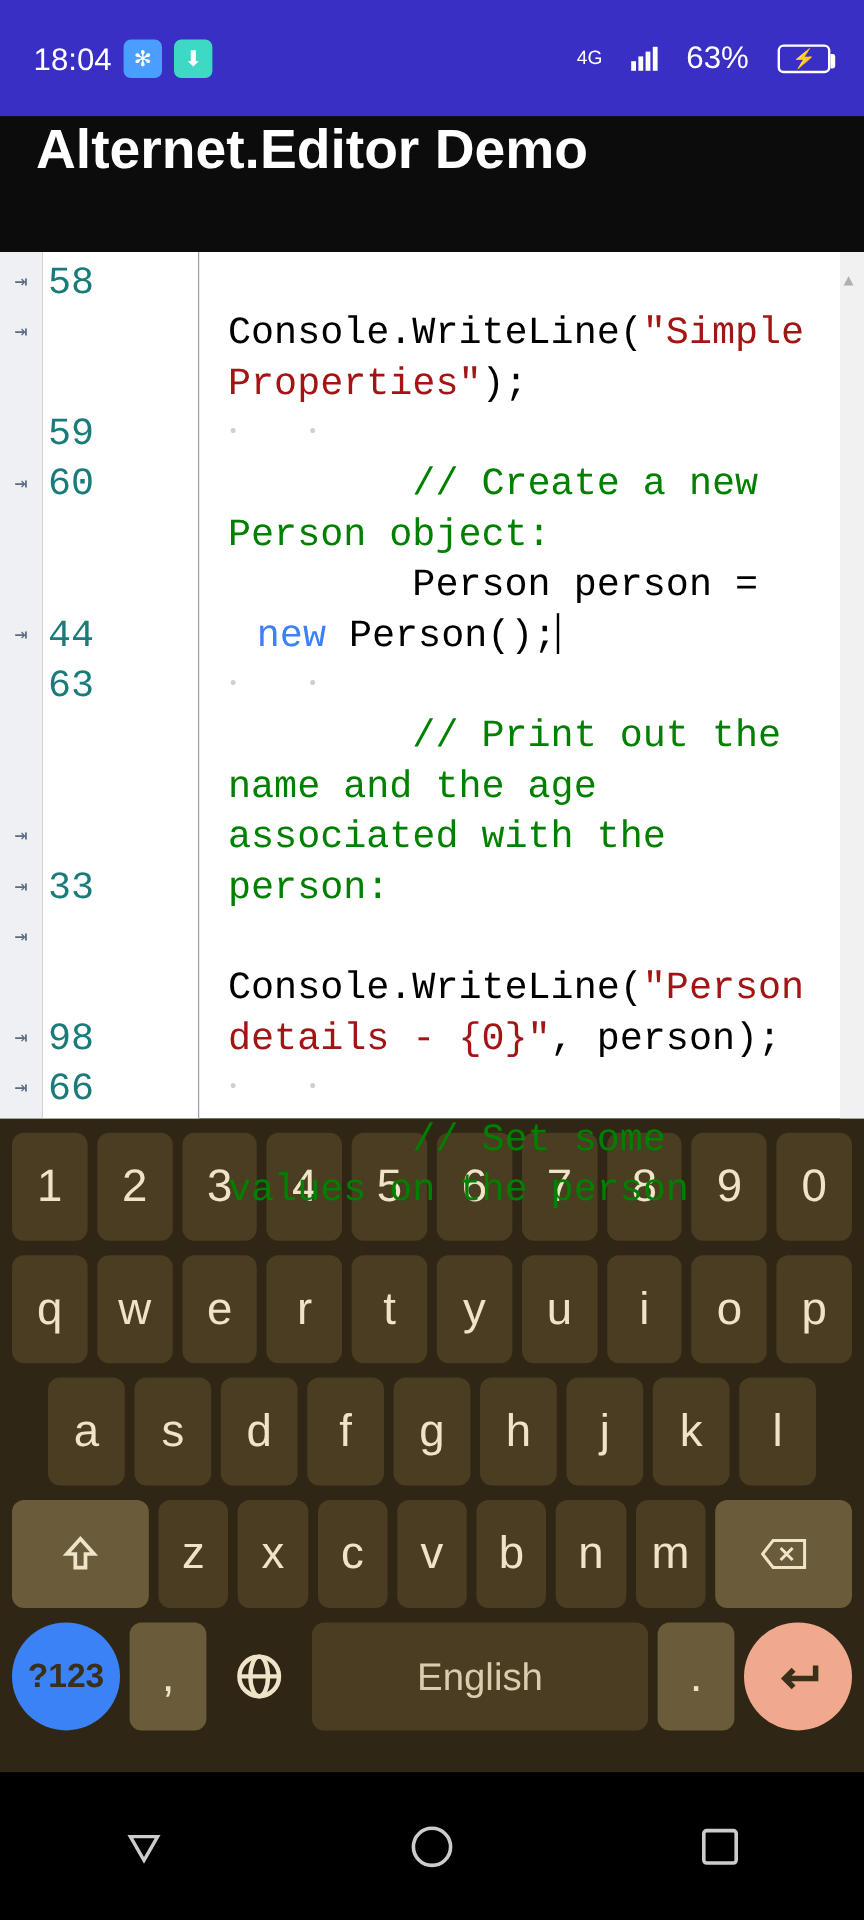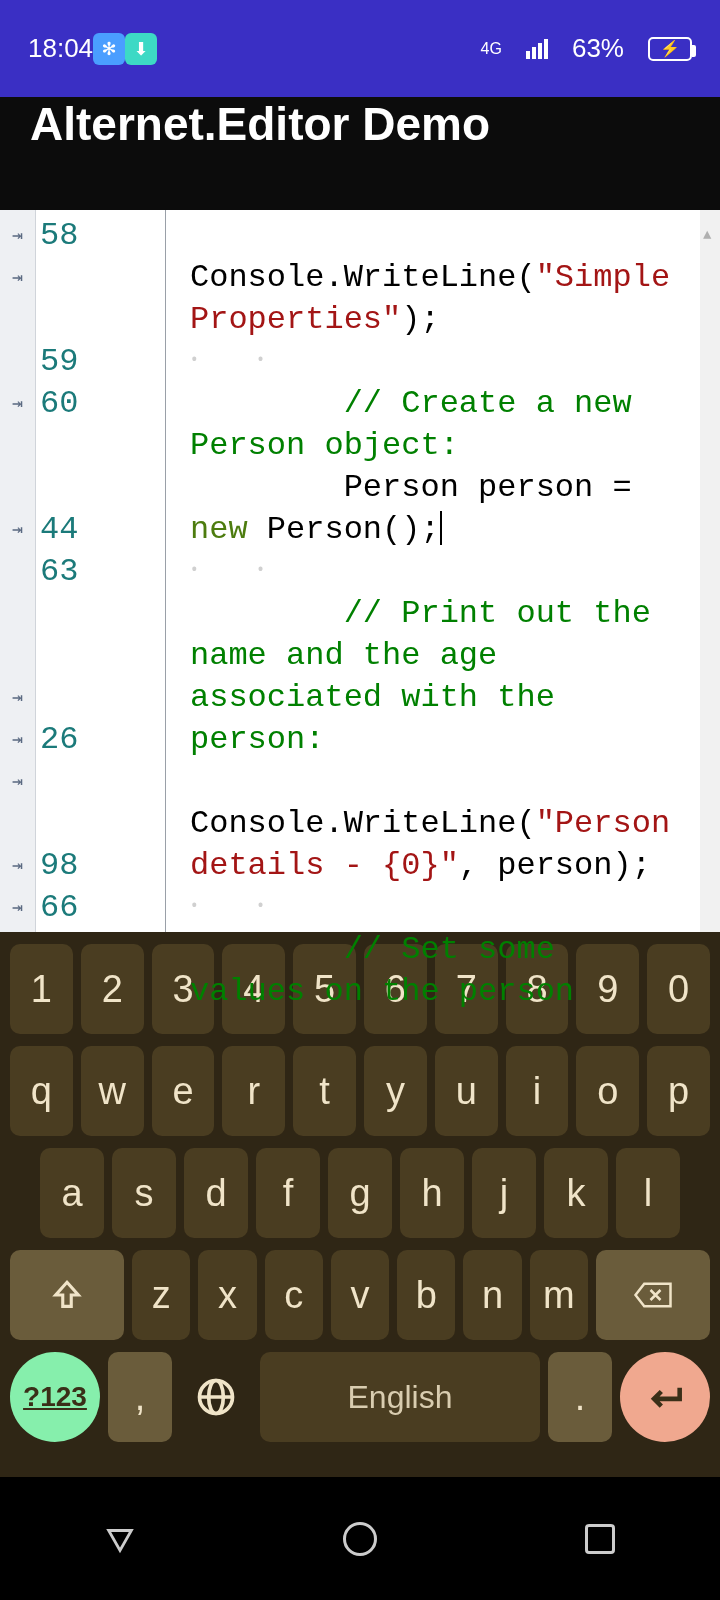--- a/index.html
+++ b/index.html
@@ -9,21 +9,21 @@
     height: 97px;
     background: #3a2fc4;
     color: #fff;
     display: flex;
     align-items: center;
     justify-content: space-between;
     padding: 0 28px;
     font-size: 26px;
     font-weight: 500;
   }
-  .status-left { display: flex; align-items: center; }
+  .status-left { display: flex; align-items: flex-end; gap: 10px; }
   .status-right { display: flex; align-items: center; gap: 24px; }
   .status-icon-box {
     width: 32px; height: 32px; border-radius: 6px;
     display: inline-flex; align-items: center; justify-content: center;
     font-size: 18px;
   }
   .sic1 { background: #4a9eff; color: #fff; }
   .sic2 { background: #3dd9c5; color: #fff; }
   .sig-txt { font-size: 16px; }
   .sig-bars { display:inline-flex; align-items:flex-end; gap:2px; }
@@ -90,21 +90,21 @@
     white-space: pre-wrap;
     word-break: break-word;
   }
   .scrollbar {
     width: 20px; background:#f1f1f1;
     position: relative;
   }
   .scrollbar .up { position:absolute; top:4px; left:3px; font-size:14px; color:#b0b0b0; }
   .tk-str { color: #a31515; }
   .tk-com { color: #008000; }
-  .tk-kw  { color: #4d7c0f; }
+  .tk-kw  { color: #3b82f6; margin-left: 24px; }
   .indent-guide { color: #d0d0d0; }
   .caret {
     display:inline-block; width:2px; height:34px; background:#000; vertical-align:middle;
     margin-bottom:4px;
   }
   
   .keyboard {
     height: 545px;
     background: #2f2615;
     padding: 12px 10px 10px 10px;
@@ -117,22 +117,22 @@
     background: #4a3d21;
     color: #f0e4c8;
     border-radius: 10px;
     height: 90px;
     display:flex; align-items:center; justify-content:center;
     font-size: 38px;
     flex: 1;
   }
   .key-shift, .key-bksp { background:#6a5c3b; flex:1.4; }
   .key-sym {
-    background:#86efac; color:#3a2f18; border-radius:50%;
-    width:90px; height:90px; flex:none; font-size:28px; font-weight:600;text-decoration:underline;
+    background:#3b82f6; color:#3a2f18; border-radius:50%;
+    width:90px; height:90px; flex:none; font-size:28px; font-weight:600;
   }
   .key-enter {
     background:#f0a88f; color:#3a2f18; border-radius:50%;
     width:90px; height:90px; flex:none;
   }
   .key-space {
     flex: 3.5; background:#4a3d21; font-size:32px; color:#d9cdb0;
   }
   .key-comma, .key-dot { background:#6a5c3b; flex:0.8; }
   .key-globe { background:transparent; flex:0.9; font-size:42px; }
@@ -202,21 +202,21 @@
       <div></div>
       <div>59</div>
       <div>60</div>
       <div></div>
       <div></div>
       <div>44</div>
       <div>63</div>
       <div></div>
       <div></div>
       <div></div>
-      <div>26</div>
+      <div>33</div>
       <div></div>
       <div></div>
       <div>98</div>
       <div>66</div>
       <div></div>
     </div>
   <div class="code-col" id="code-col"><div>        Console.WriteLine(<span class="tk-str">"Simple Properties"</span>);</div><div><span class="indent-guide">⸱   ⸱</span></div><div>        <span class="tk-com">// Create a new Person object:</span></div><div>        Person person = <span class="tk-kw">new</span> Person();<span class="caret"></span></div><div><span class="indent-guide">⸱   ⸱</span></div><div>        <span class="tk-com">// Print out the name and the age associated with the person:</span></div><div>        Console.WriteLine(<span class="tk-str">"Person details - {0}"</span>, person);</div><div><span class="indent-guide">⸱   ⸱</span></div><div>        <span class="tk-com">// Set some values on the person</span></div></div>
   <div class="scrollbar">
     <span class="up">▲</span>
   </div>

